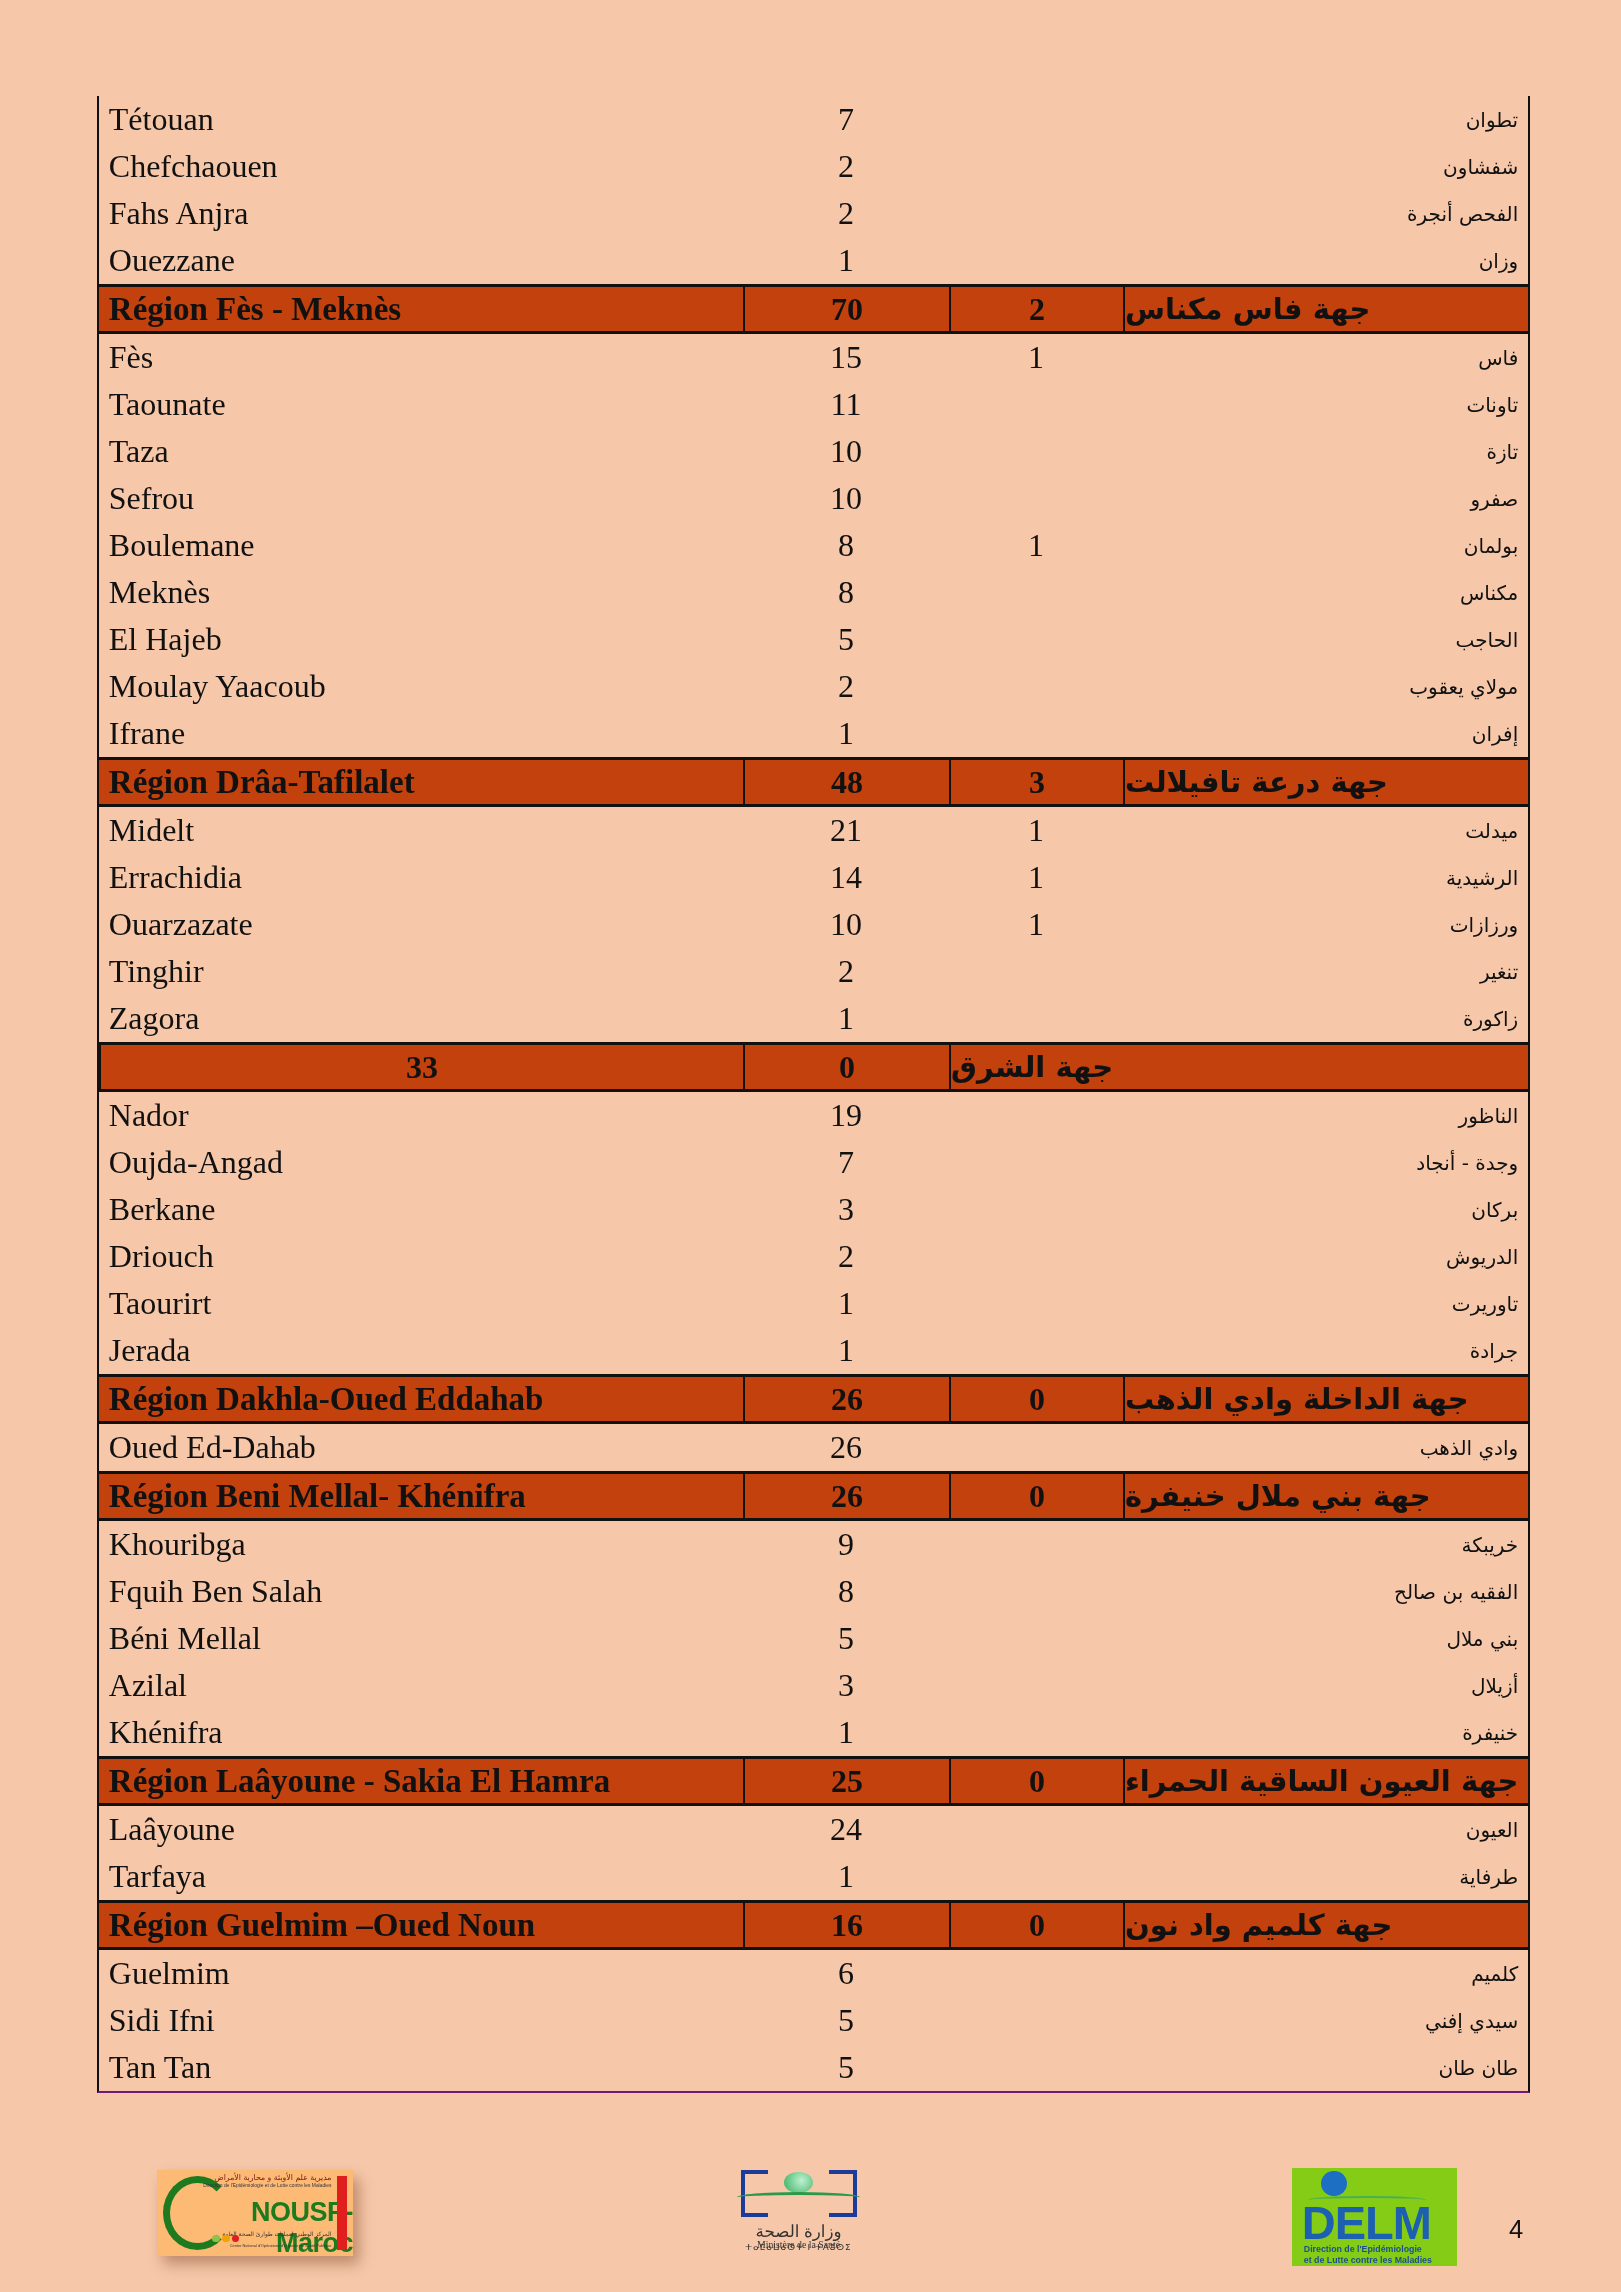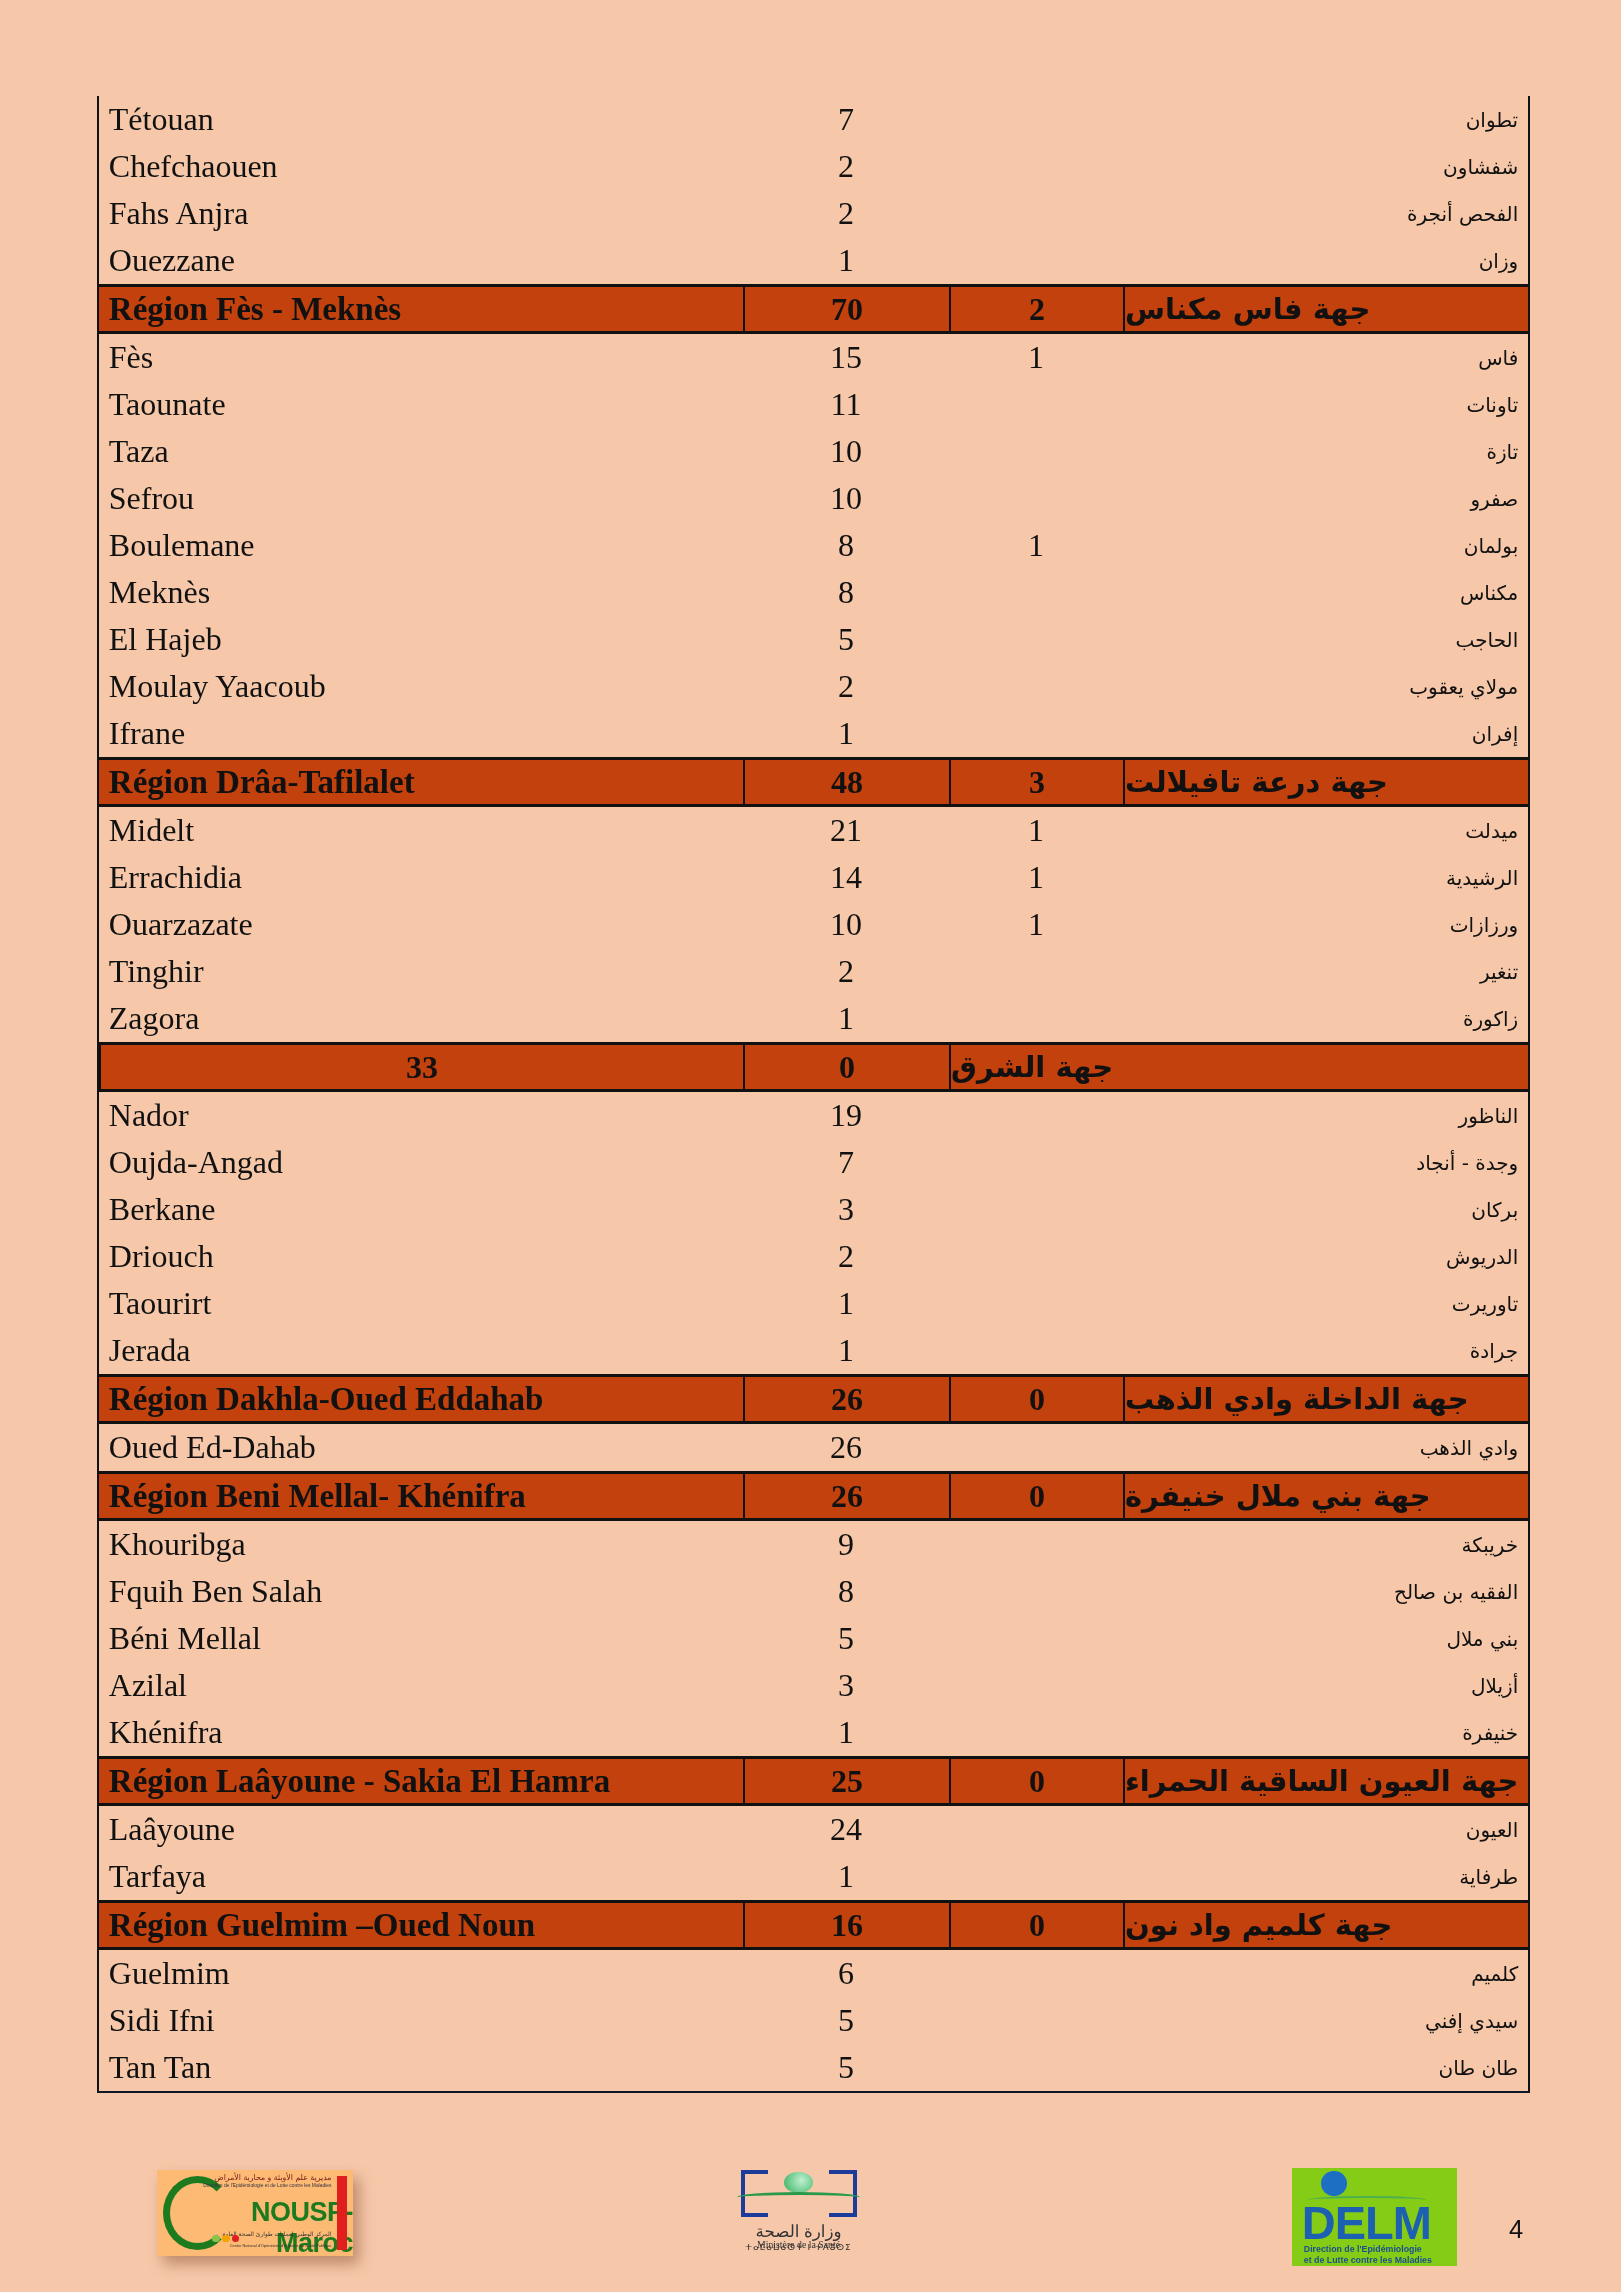--- a/index.html
+++ b/index.html
@@ -10,21 +10,21 @@
     overflow: hidden;
     font-family: "Liberation Serif", "DejaVu Serif", serif;
     color: #111;
   }
   #table {
     position: absolute;
     left: 97px; top: 96px;
     width: 1433px;
     border-left: 2px solid #111;
     border-right: 2px solid #111;
-    border-bottom: 2px solid #0f172a;
+    border-bottom: 2px solid #701a75;
     box-sizing: border-box;
   }
   .row {
     display: grid;
     grid-template-columns: 644px 206px 174px 1fr;
     align-items: center;
     box-sizing: border-box;
   }
   .row.detail { height: 47px; }
   .row.region {

